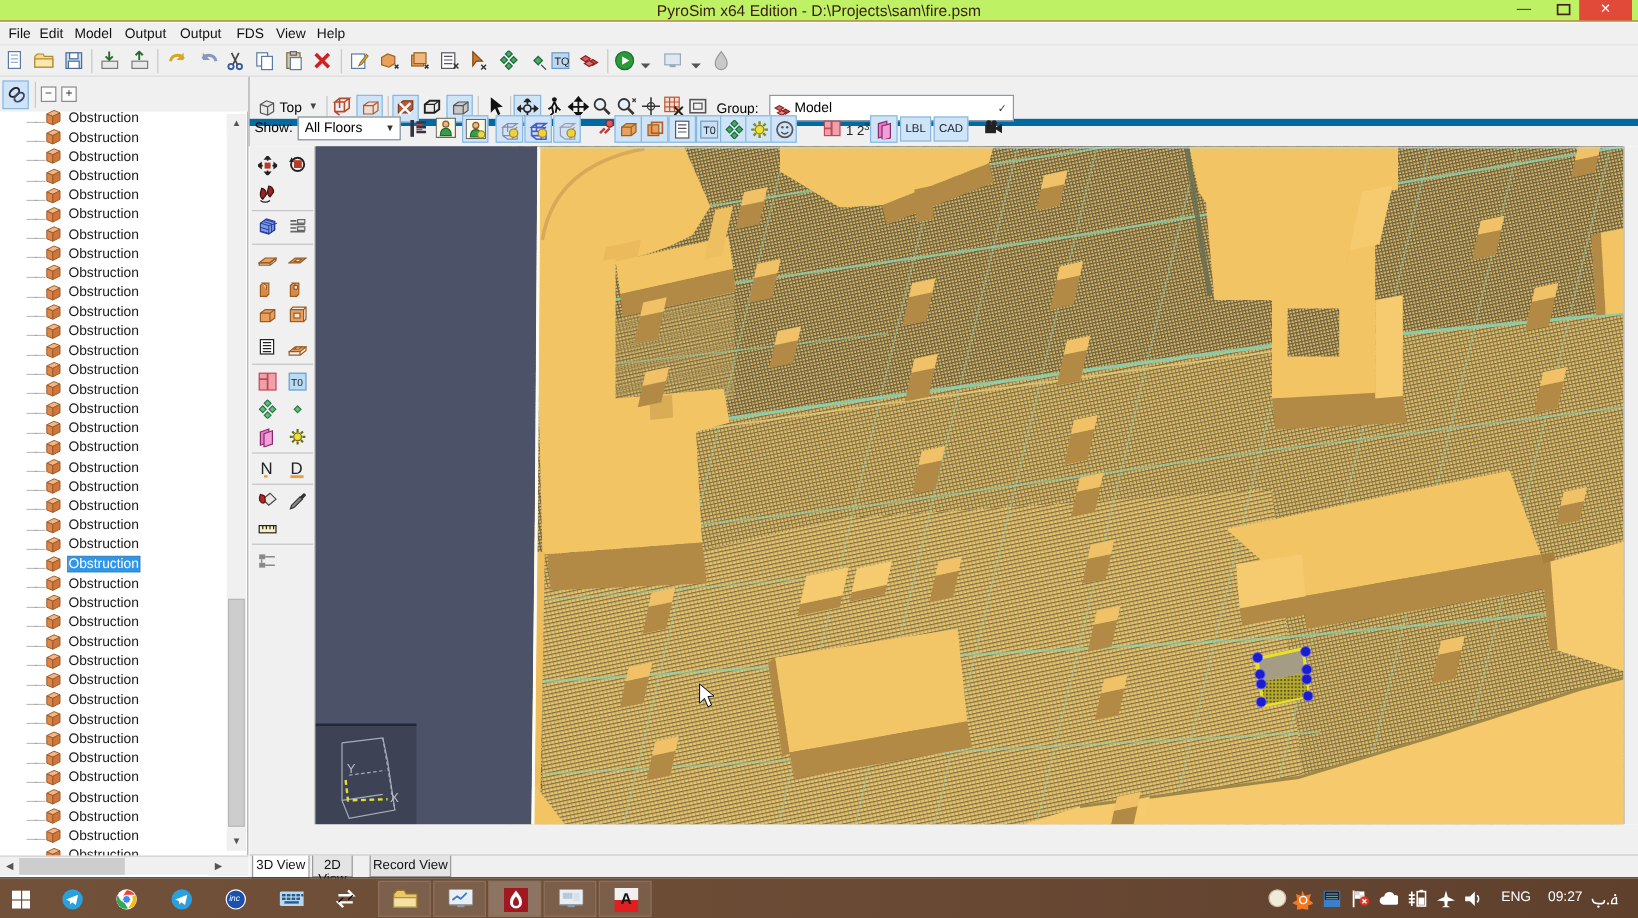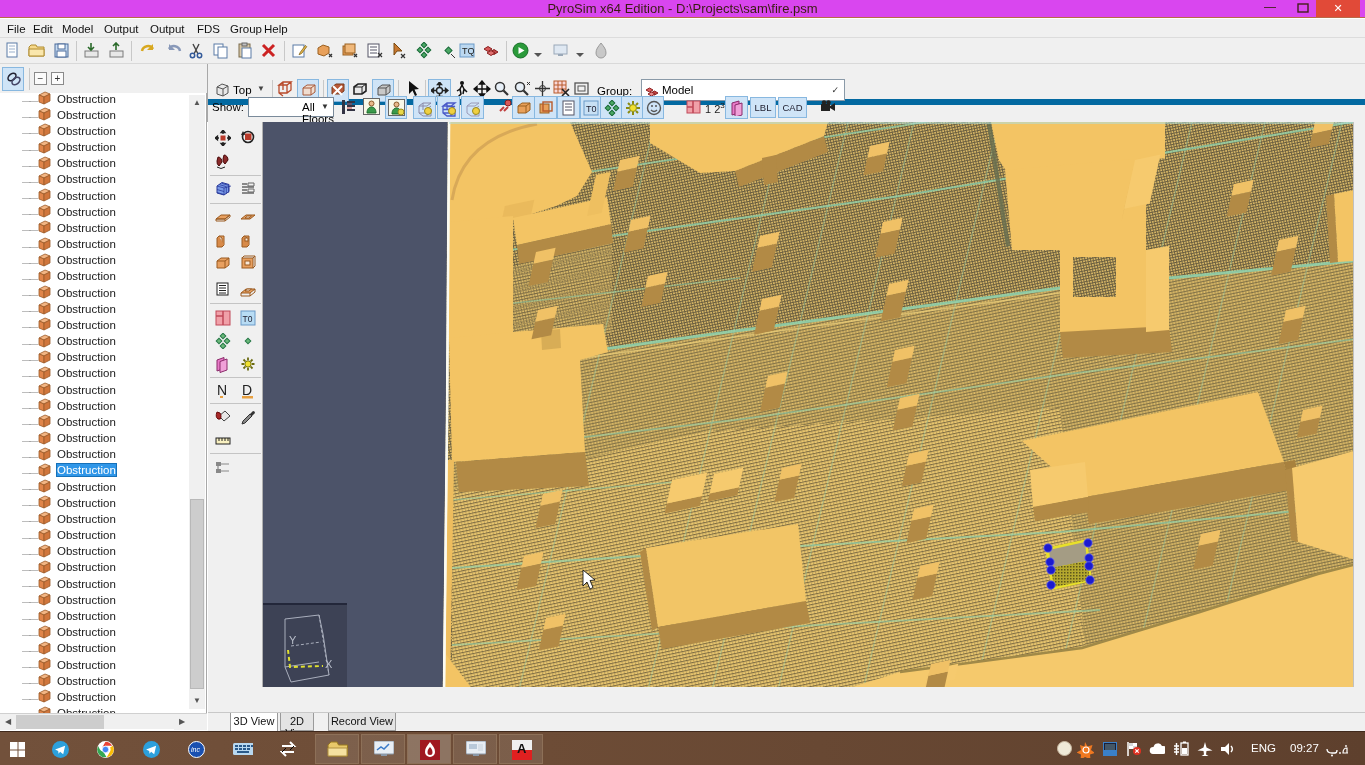--- a/index.html
+++ b/index.html
@@ -1,16 +1,16 @@
 <!DOCTYPE html>
 <html><head><meta charset="utf-8">
 <style>
 * { margin:0; padding:0; box-sizing:border-box; }
 html,body { width:1365px; height:765px; overflow:hidden; font-family:"Liberation Sans", sans-serif; }
-.titlebar { position:absolute; left:0; top:0; width:1365px; height:18px; background:#d946ef; border-bottom:1px solid #b96a48;}
+.titlebar { position:absolute; left:0; top:0; width:1365px; height:18px; background:#bef264; border-bottom:1px solid #b96a48;}
 .title { position:absolute; left:0; top:1px; width:100%; text-align:center; font-size:13px; color:#3a1c12; }
 .wbtn { position:absolute; top:0; height:17px; }
 .menubar { position:absolute; left:0; top:19px; width:1365px; height:19px; background:#f0f0f0; }
 .menubar span { position:absolute; top:4px; font-size:11.5px; color:#111; }
 .toolbar1 { position:absolute; left:0; top:38px; width:1365px; height:26px; background:#f0f0f0; border-bottom:1px solid #d9d9d9;}
 .tb2zone { position:absolute; left:0; top:64px; width:1365px; height:58px; background:#f0f0f0; }
 .sepv { position:absolute; width:1px; background:#c8c8c8; }
 .treepanel { position:absolute; left:0; top:93px; width:207px; height:620px; background:#fff; border-right:1px solid #a8a8a8; }
 .trow { height:16.18px; white-space:nowrap; overflow:hidden; position:relative; }
 .dash { color:#9a9a9a; font-size:9px; position:absolute; left:22px; top:5px; letter-spacing:-2px;}
@@ -20,21 +20,21 @@
 .vsb { position:absolute; right:1px; top:2px; width:16px; height:614px; background:#f0f0f0; }
 .vsb .thumb { position:absolute; left:1px; top:404px; width:14px; height:190px; background:#cdcdcd; border:1px solid #b8b8b8; }
 .arr { position:absolute; left:0; width:16px; height:16px; background:#f0f0f0; color:#555; font-size:8px; text-align:center; line-height:16px;}
 .hsb { position:absolute; left:0; top:713px; width:207px; height:16px; background:#f0f0f0; border-top:1px solid #d0d0d0;}
 .hsb .thumb { position:absolute; left:16px; top:1px; width:88px; height:14px; background:#cdcdcd; }
 .drawbar { position:absolute; left:208px; top:122px; width:55px; height:591px; background:#f0f0f0; border-right:1px solid #b0b0b0; }
 .viewport { position:absolute; left:263px; top:122px; width:1090px; height:565px; background:#4d546b; }
 .rgutter { position:absolute; left:1353px; top:122px; width:12px; height:565px; background:#f0f0f0; border-left:1px solid #c0c0c0;}
 .statusbar { position:absolute; left:208px; top:687px; width:1157px; height:25px; background:#f0f0f0; }
 .tabs { position:absolute; left:208px; top:712px; width:1157px; height:19px; background:#f0f0f0; border-top:1px solid #c8c8c8;}
-.tab { position:absolute; top:0px; height:18px; font-size:11px; color:#111; text-align:center; border:1px solid #9a9a9a; border-top:none; background:#e4e4e4; padding-top:2px;margin-left:20px;}
+.tab { position:absolute; top:0px; height:18px; font-size:11px; color:#111; text-align:center; border:1px solid #9a9a9a; border-top:none; background:#e4e4e4; padding-top:2px;}
 .tab.active { background:#fff; border-top:none; height:19px; }
 .taskbar { position:absolute; left:0; top:731px; width:1365px; height:34px; background:linear-gradient(90deg,#72513b 0%, #6d4c36 40%, #5e402d 100%); border-top:1px solid #40291c; }
 .tbtn { position:absolute; top:2px; width:44px; height:30px; border:1px solid #8d7058; background:rgba(255,255,255,0.08); }
 .tray { position:absolute; top:9px; }
 .traytxt { position:absolute; top:10px; color:#fff; font-size:11.5px; }
 </style></head>
 <body>
 
 <div class="titlebar">
  <div class="title">PyroSim x64 Edition - D:\Projects\sam\fire.psm</div>
@@ -45,21 +45,21 @@
  <div class="wbtn" style="left:1316px; width:44px; background:#e14a38; color:#fff; font-size:11px; text-align:center; line-height:16px;">✕</div>
 </div>
 
 <div class="menubar">
  <span style="left:7px">File</span>
     <span style="left:33px">Edit</span>
     <span style="left:62px">Model</span>
  <span style="left:104px">Output</span>
     <span style="left:150px">Output</span>
     <span style="left:197px">FDS</span>
- <span style="left:230px">Group</span>
+ <span style="left:230px">View</span>
     <span style="left:264px">Help</span>
  <div style="position:absolute; bottom:0; width:100%; height:1px; background:#dcdcdc;"></div>
 </div>
 
 <div class="toolbar1" id="tb1">
     <svg style="position:absolute;left:4px;top:4px" width="18" height="18" viewBox="0 0 18 18">
       <rect x="3" y="1" width="10" height="14" fill="#fefefe" stroke="#5a7ba6"></rect>
       <path d="M5 4h6M5 7h6M5 10h6" stroke="#9ab0cc" stroke-width="1"></path>
     </svg>
 <svg style="position:absolute;left:28px;top:4px" width="18" height="18" viewBox="0 0 18 18">
@@ -288,21 +288,21 @@
           <path d="M3 10 l3.5 -2 3.5 2 -3.5 2 z" fill="#e88a8a" stroke="#8a2020"></path>
         </svg>
         <span style="position:absolute;left:20px;top:4px;font-size:11.5px;">Model</span>
 <span style="position:absolute;right:5px;top:5px;font-size:9px;color:#333;">✓</span>
       </div>
     </div>
 
  <div id="vtr2" style="position:absolute;left:208px;top:29px;width:1157px;height:29px;">
       <span style="position:absolute;left:4px;top:8px;font-size:11.5px;">Show:</span>
 <div style="position:absolute;left:40px;top:4px;width:86px;height:20px;background:#fff;border:1px solid #7a8a9a;">
-<span style="position:absolute;left:5px;top:3px;font-size:11.5px;margin-left:48px;">All Floors</span>
+<span style="position:absolute;left:5px;top:3px;font-size:11.5px;">All Floors</span>
 <span style="position:absolute;right:4px;top:4px;font-size:8px;color:#333;">▼</span>
       </div>
 <div style="position:absolute;left:132px;top:4px;width:20px;height:21px;">
         <svg style="position:absolute;left:1px;top:2px" width="17" height="17" viewBox="0 0 17 17">
           <rect x="1" y="1" width="3" height="14" fill="#334"></rect>
           <path d="M6 3 h8 M6 7 h8 M6 11 h8" stroke="#334" stroke-width="2"></path>
           <path d="M6 5 h5 M6 9 h5" stroke="#c04040" stroke-width="1.2"></path>
         </svg>
       </div>
 <div style="position:absolute;left:154px;top:3px;width:21px;height:22px;">

